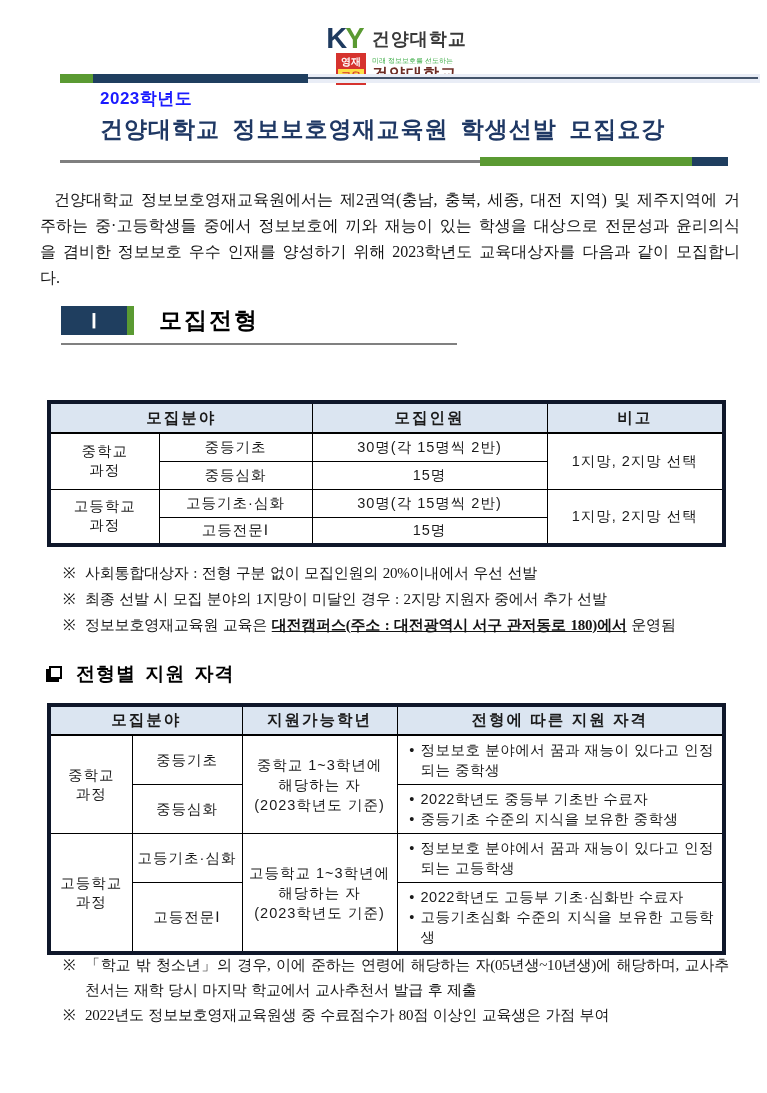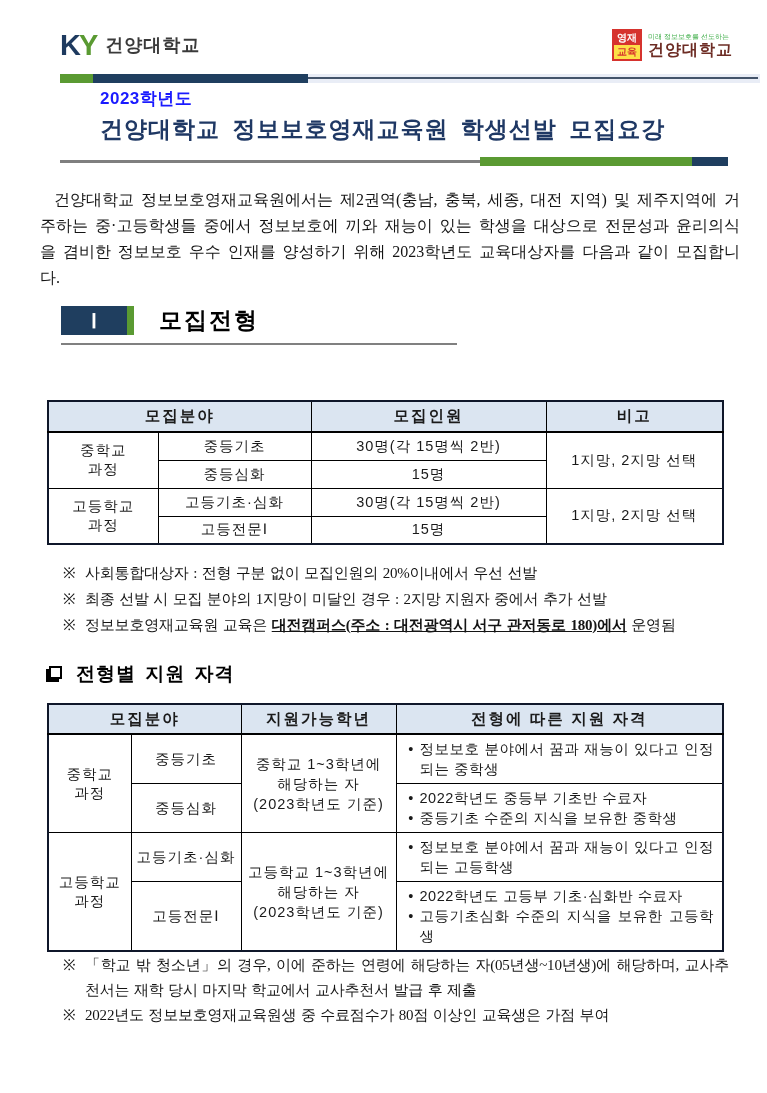--- a/index.html
+++ b/index.html
@@ -5,21 +5,21 @@
   * { margin:0; padding:0; box-sizing:border-box; }
   html,body { background:#9e9e9e; }
   .page {
     position:relative; width:767px; height:1093px; margin:0 auto;
     background:#ffffff; overflow:hidden;
     font-family:"Liberation Sans", sans-serif; color:#1a1a1a;
   }
 
   
   .logo-row { position:absolute; top:24px; left:60px; right:34px; height:42px;
-    display:flex; justify-content:space-between; align-items:center; }
+    display:flex; justify-content:space-between; align-items:center;flex-direction:column; }
   .logo-left { display:flex; align-items:center; }
   .ky-mark { font-weight:900; font-size:29px; letter-spacing:-2px; line-height:1; }
   .ky-k { color:#1e3a5f; }
   .ky-y { color:#5a9a32; }
   .ky-name { margin-left:9px; font-size:18px; font-weight:bold; color:#3a3a3a; letter-spacing:1px; }
 
   .logo-right { display:flex; align-items:center; }
   .badge { width:30px; height:32px; border:2px solid #d6332e; display:flex; flex-direction:column; }
   .badge-top { flex:1; background:#d6332e; color:#fff; font-size:10px; font-weight:bold;
     display:flex; align-items:center; justify-content:center; letter-spacing:0; }
@@ -64,21 +64,21 @@
 
   
   .subsec { position:absolute; left:46px; display:flex; align-items:center; }
   .subsec-1 { top:361px; }
   .subsec-2 { top:661px; }
   .chk { width:13px; height:13px; border:2px solid #000; background:#fff;
     box-shadow:-3px 3px 0 0 #000; margin:0 14px 3px 3px; }
   .subsec-label { font-size:19px; font-weight:bold; color:#000; letter-spacing:1px; word-spacing:3px; }
 
   
-  table { border-collapse:collapse; table-layout:fixed; width:675px; border:2px solid #0f172a; }
+  table { border-collapse:collapse; table-layout:fixed; width:675px; border:4px solid #0f172a; }
   th, td { border:1px solid #000; text-align:center; vertical-align:middle;
     font-family:"Liberation Sans", sans-serif; }
   thead th { background:#dbe5f1; font-size:15.5px; font-weight:bold;
     letter-spacing:2px; border-bottom:2px solid #000; }
   .tbl1 { position:absolute; top:400px; left:47px; }
   .tbl1 thead th { height:31px; }
   .tbl1 tbody td { height:28px; font-size:14.5px; letter-spacing:1px; }
   .cell-multiline { white-space:pre-line; line-height:19px; }
   .tbl2 { position:absolute; top:703px; left:47px; }
   .tbl2 thead th { height:30px; }

